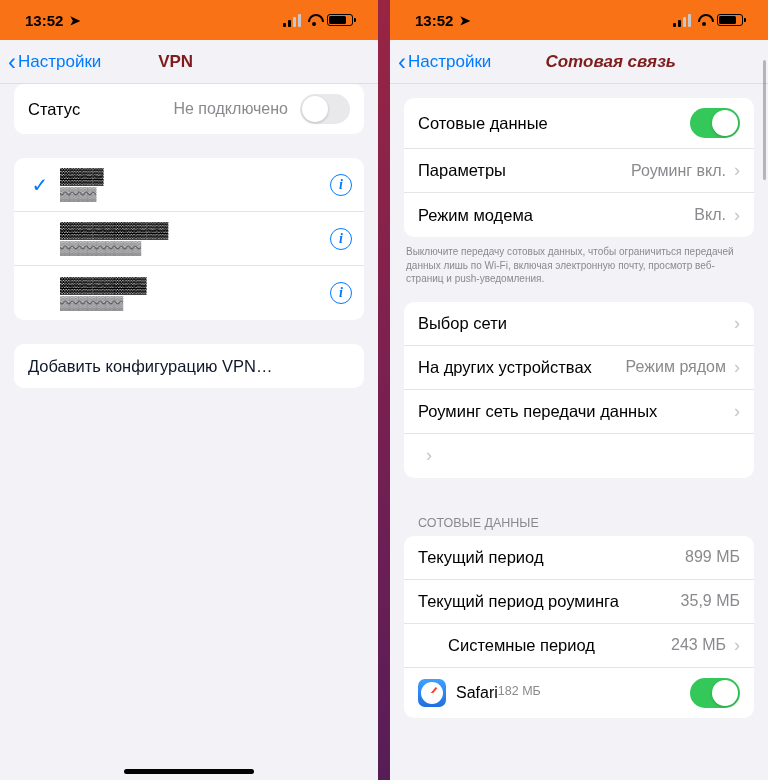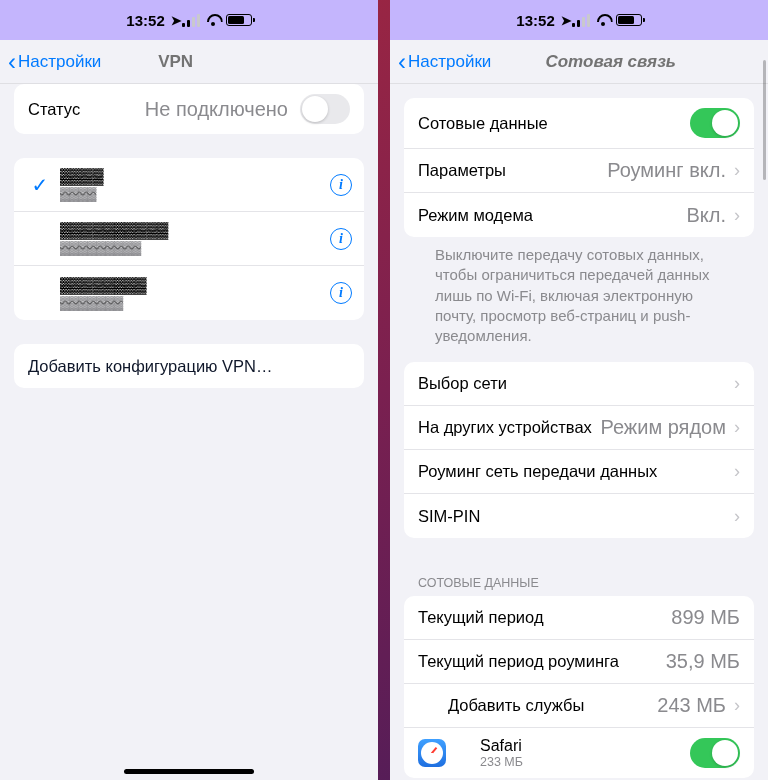--- a/index.html
+++ b/index.html
@@ -21,23 +21,23 @@
     flex-direction: column;
     overflow: hidden;
   }
   .phone-right { position: relative; }
   .scrollbar-shadow {
     position: absolute; right: 2px; top: 60px; width: 3px; height: 120px;
     background: rgba(0,0,0,0.25); border-radius: 2px;
   }
   
   .statusbar {
-    height: 40px; display: flex; align-items: center; justify-content: center;
-    padding: 0 12px; font-size: 15px; font-weight: 600; color: #000;
-    background: #c4b5fd;
+    height: 40px; display: flex; align-items: center; justify-content: space-between;
+    padding: 0 25px; font-size: 15px; font-weight: 600; color: #000;
+    background: #f97316;
   }
   .statusbar .left { display: flex; align-items: center; gap: 6px; }
   .statusbar .right { display: flex; align-items: center; gap: 5px; }
   .loc-arrow { font-size: 13px; }
   .signal { display: inline-flex; gap: 2px; align-items: flex-end; }
   .signal i { width: 3px; background: #000; display: inline-block; border-radius: 1px; }
   .signal i:nth-child(1){height:4px} .signal i:nth-child(2){height:7px}
   .signal i:nth-child(3){height:10px;background:#c9c9cd} .signal i:nth-child(4){height:13px;background:#c9c9cd}
   .wifi { width:16px;height:12px; position:relative; }
   .wifi::before{content:"";position:absolute;left:2px;top:0;width:12px;height:12px;border:2px solid #000;border-radius:50%;clip-path: polygon(0 0,100% 0,100% 50%,0 50%);}
@@ -45,65 +45,65 @@
   .battery { width: 26px; height: 12px; border: 1.5px solid #000; border-radius: 3px; position: relative; }
   .battery::after { content:""; position:absolute; right:-4px; top:3px; width:2px; height:4px; background:#000; border-radius:0 1px 1px 0;}
   .battery .fill { position:absolute; left:1px; top:1px; bottom:1px; width:70%; background:#000; border-radius:1.5px;}
   
   .navheader {
     height: 44px; background:#f2f2f7; display:flex; align-items:center; padding: 0 8px;
     border-bottom: 0.5px solid rgba(0,0,0,0.08);
   }
   .back { display:flex; align-items:center; color:#007aff; font-size:17px; gap:2px; }
   .back .chev { font-size: 24px; line-height: 1; font-weight:300; }
-  .navtitle { flex:1; text-align:center; font-size:17px; font-weight:600; color:#737373; margin-left:-60px; }
+  .navtitle { flex:1; text-align:center; font-size:17px; font-weight:600; color:#7f1d1d; margin-left:-60px; }
   .navtitle.tight { margin-left: -20px; font-style: italic; }
   .content { flex:1; overflow-y:auto; padding-bottom: 20px; }
   .section-header {
     font-size: 12.5px; color:#8a8a8e; text-transform: uppercase; padding: 18px 28px 6px;
   }
   .group {
     background:#fff; border-radius:10px; margin: 0 14px;
   }
   .row {
     display:flex; align-items:center; min-height:44px; padding: 10px 14px;
     border-bottom: 0.5px solid #e4e4e8;
     font-size:16.5px; color:#000;
   }
   .row:last-child { border-bottom:none;align-items:center; }
   .row .label { flex:1; }
-  .row .value { color:#8a8a8e; font-size:20px; }
+  .row .value { color:#8a8a8e; font-size:16px; }
   .row .chevron { color:#c5c5c9; font-size:18px; margin-left:8px; }
   .row.link { color:#0f172a; }
   
   .toggle { width:50px; height:30px; border-radius:15px; position:relative; }
   .toggle.on { background:#34c759; }
   .toggle.off { background:#e9e9ec; }
   .toggle .knob { position:absolute; width:26px; height:26px; background:#fff; border-radius:50%; top:2px; box-shadow:0 1px 3px rgba(0,0,0,0.2);}
   .toggle.on .knob { right:2px; }
   .toggle.off .knob { left:2px; }
   
-  .footer-text { font-size:15px; color:#8a8a8e; padding: 8px 45px 16px; line-height:1.35; }
+  .footer-text { font-size:10px; color:#8a8a8e; padding: 8px 16px 16px; line-height:1.35; }
   
   .vpn-row { display:flex; align-items:center; min-height:54px; padding:8px 12px; border-bottom:0.5px solid #e4e4e8;}
   .vpn-row:last-child{border-bottom:none;}
   .vpn-check { width:28px; color:#007aff; font-size:20px; text-align:center; }
   .vpn-text { flex:1; display:flex; flex-direction:column; gap:1px; padding-left:6px;}
   .vpn-text .t1 { font-size:15.5px; color:#000; letter-spacing:-0.5px;}
   .vpn-text .t2 { font-size:13px; color:#8a8a8e; letter-spacing:-0.5px;}
   .info-btn { width:22px;height:22px;border:1.5px solid #007aff;border-radius:50%;display:flex;align-items:center;justify-content:center;color:#007aff;font-size:14px;font-style:italic;font-family:Georgia,serif;font-weight:600;}
   .spacer { height: 24px; }
   
   .home-ind { position:absolute; bottom:6px; left:50%; transform:translateX(-50%); width:130px; height:5px; background:#000; border-radius:3px;}
   
   .safari { width:28px;height:28px;border-radius:7px;background:linear-gradient(#3fa0ff,#1e6fe0);display:flex;align-items:center;justify-content:center;margin-right:10px;}
   .safari .dial{width:22px;height:22px;border-radius:50%;background:#fff;display:flex;align-items:center;justify-content:center;}
   .safari .needle{width:2px;height:14px;background:linear-gradient(#ff3b30 50%,#fff 50%);transform:rotate(40deg);}
   .app-row { display:flex; align-items:center; min-height:50px; padding:6px 14px;}
-  .app-text { flex:1; display:flex; flex-direction:column;margin-left:24px;}
+  .app-text { flex:1; display:flex; flex-direction:row;}
   .app-text .nm{font-size:16px;color:#000;}
   .app-text .sz{font-size:12.5px;color:#8a8a8e;}
   .indent-row .label { padding-left: 30px; }
   .scribble { font-family: "Segoe Script", cursive; text-decoration: line-through; text-decoration-style: wavy; text-decoration-color: rgba(0,0,0,0.4); color:#444; }
 </style>
 </head>
 <body>
 
 <div class="phone">
   <div class="statusbar">
@@ -238,50 +238,49 @@
       <div class="row">
         <span class="label">На других устройствах</span>
         <span class="value">Режим рядом</span>
         <span class="chevron">›</span>
       </div>
       <div class="row">
         <span class="label">Роуминг сеть передачи данных</span>
         <span class="chevron">›</span>
       </div>
       <div class="row">
-        <span class="label">SIM-PIN</span>
         <span class="chevron">›</span>
       </div>
     </div>
     <div style="height:20px"></div>
 
     <div class="section-header">СОТОВЫЕ ДАННЫЕ</div>
     <div class="group">
       <div class="row">
         <span class="label">Текущий период</span>
         <span class="value">899 МБ</span>
       </div>
       <div class="row">
         <span class="label">Текущий период роуминга</span>
         <span class="value">35,9 МБ</span>
       </div>
       <div class="row indent-row">
-        <span class="label">Добавить службы</span>
+        <span class="label">Системные период</span>
         <span class="value">243 МБ</span>
         <span class="chevron">›</span>
       </div>
       <div class="app-row">
         <span class="safari">
             <span class="dial">
               <span class="needle"></span>
             </span>
           </span>
         <span class="app-text">
           <span class="nm">Safari</span>
-          <span class="sz">233 МБ</span>
+          <span class="sz">182 МБ</span>
         </span>
         <span class="toggle on">
             <span class="knob"></span>
           </span>
       </div>
     </div>
   </div>
 </div>
 
 </body></html>

